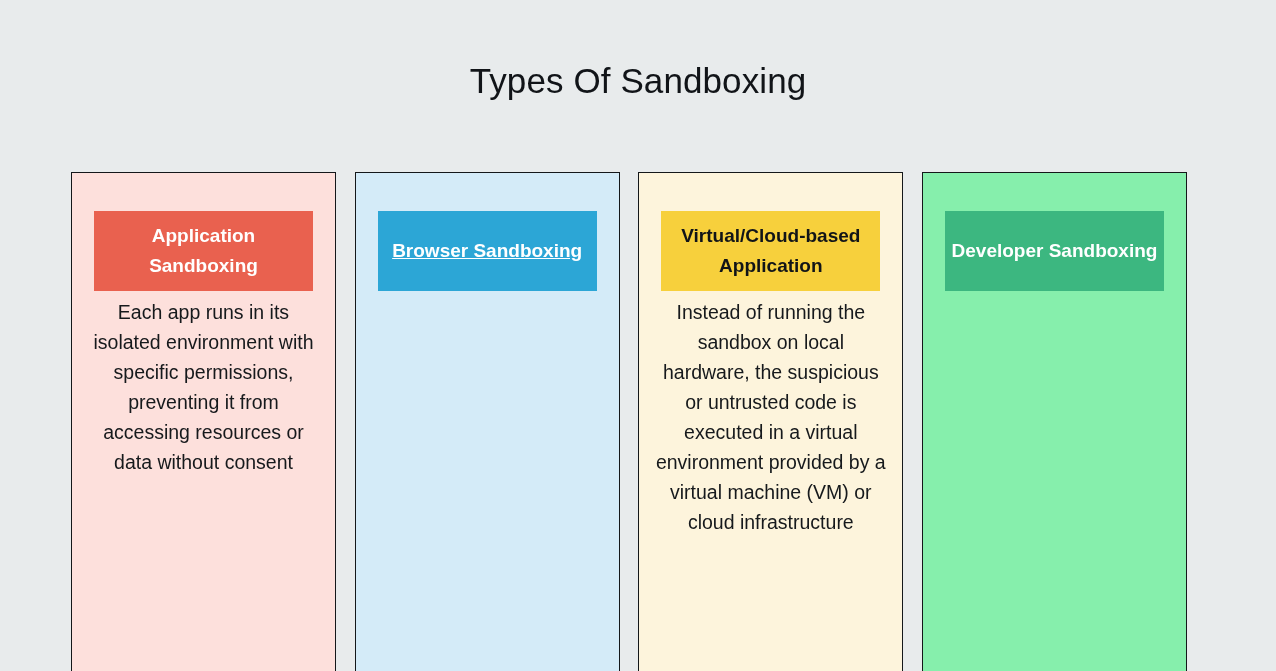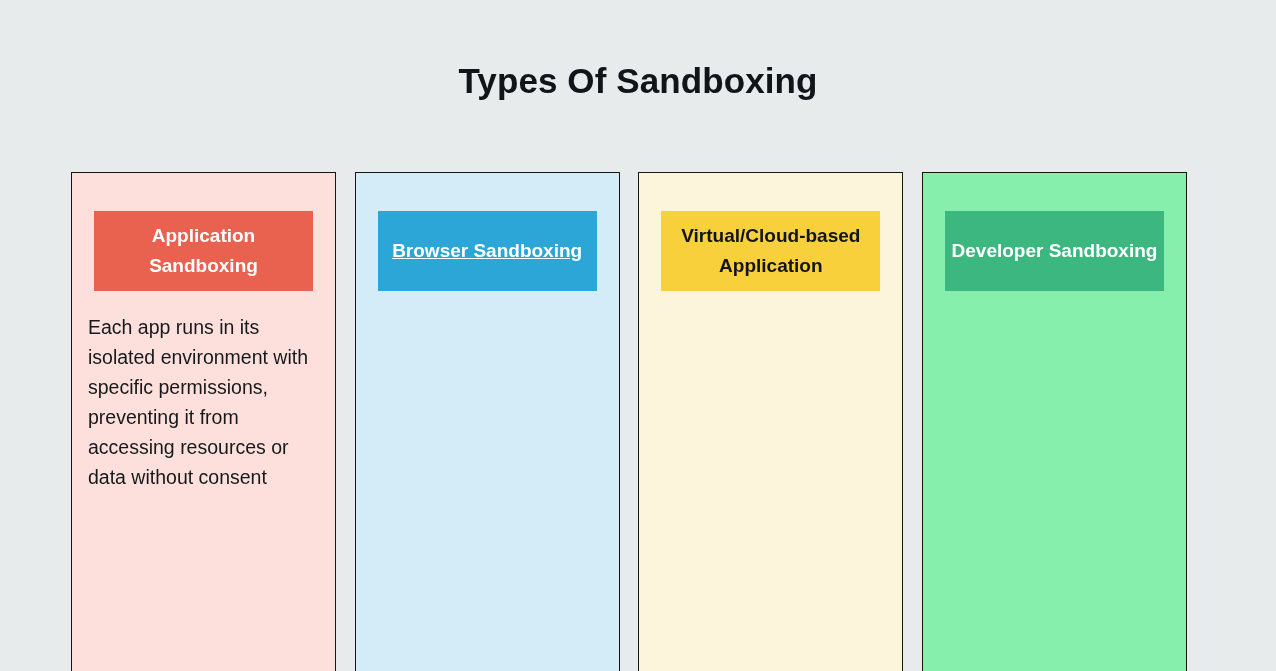--- a/index.html
+++ b/index.html
@@ -19,21 +19,21 @@
     height: 671px;
     box-sizing: border-box;
   }
   .poster-title {
     position: absolute;
     top: 58px;
     left: 0;
     width: 1276px;
     text-align: center;
     font-size: 35px;
-    font-weight: bold;
+    font-weight: normal;
     color: #111418;
     letter-spacing: 0.1px;
     line-height: 45px;
   }
   .cards-row {
     position: absolute;
     left: 71px;
     top: 172px;
     width: 1116px;
     height: 508px;
@@ -58,23 +58,23 @@
     display: flex;
     align-items: center;
     justify-content: center;
     text-align: center;
     font-size: 19px;
     font-weight: bold;
     line-height: 30px;
     padding: 8px 6px;
   }
   .card-body {
-    margin-top: 21px;
+    margin-top: 6px;
     width: 100%;
-    text-align: left;
+    text-align: center;
     font-size: 19.5px;
     line-height: 30px;
     color: #16191c;
     padding: 0 2px;
     box-sizing: border-box;
   }
 </style>
 </head>
 <body style="background: rgb(232, 235, 236);">
 
@@ -88,20 +88,21 @@
       <div class="card-header" style="background: rgb(233, 97, 79); color: rgb(255, 255, 255);">Application Sandboxing</div>
       <div class="card-body">Each app runs in its isolated environment with specific permissions, preventing it from accessing resources or data without consent</div>
     </div>
 
     <div class="card" style="background: rgb(212, 235, 248); border-color: rgb(20, 23, 26);">
       <div class="card-header" style="background: rgb(44, 166, 214); color: rgb(255, 255, 255); text-decoration: underline;">Browser Sandboxing</div>
     </div>
 
     <div class="card" style="background: rgb(253, 244, 220); border-color: rgb(20, 23, 26);">
       <div class="card-header" style="background: rgb(247, 208, 60); color: rgb(17, 20, 24);">Virtual/Cloud-based Application</div>
+      <div class="card-body">Instead of running the sandbox on local hardware, the suspicious or untrusted code is executed in a virtual environment provided by a virtual machine (VM) or cloud infrastructure</div>
     </div>
 
     <div class="card" style="background: #86efac; border-color: rgb(20, 23, 26);">
       <div class="card-header" style="background: rgb(60, 183, 128); color: rgb(255, 255, 255);">Developer Sandboxing</div>
     </div>
 
   </div>
 </div>
 
 </body></html>

